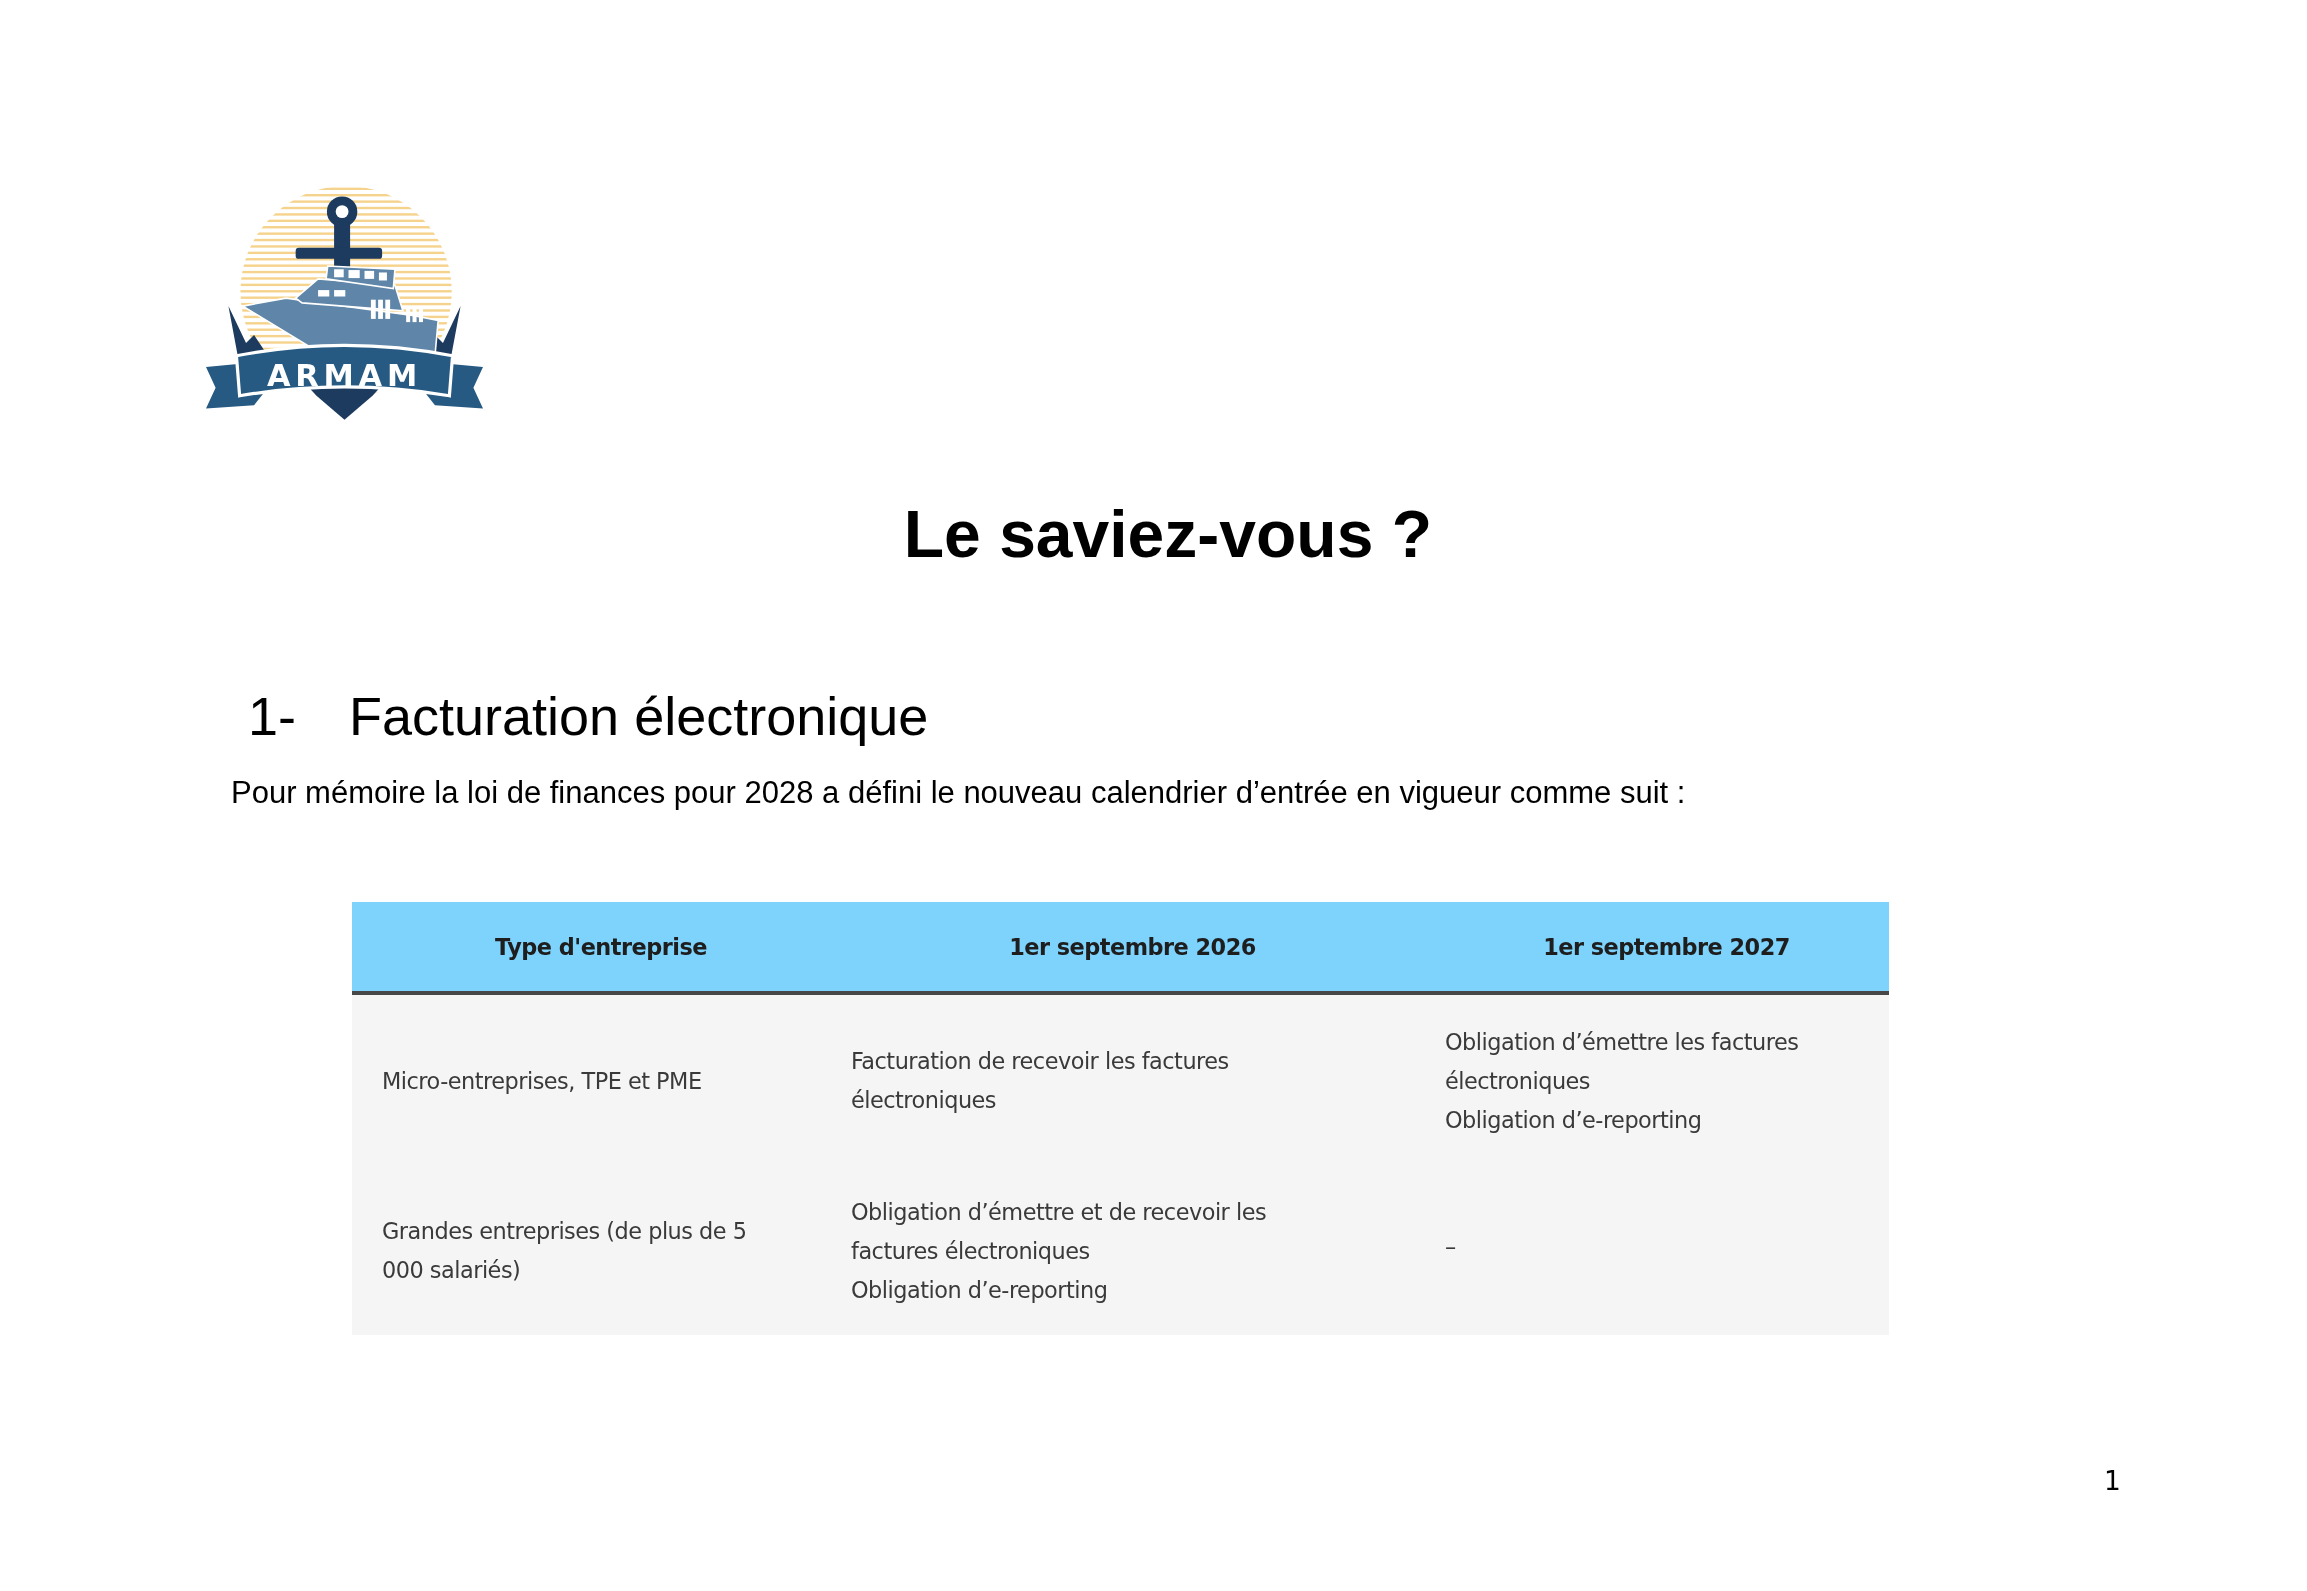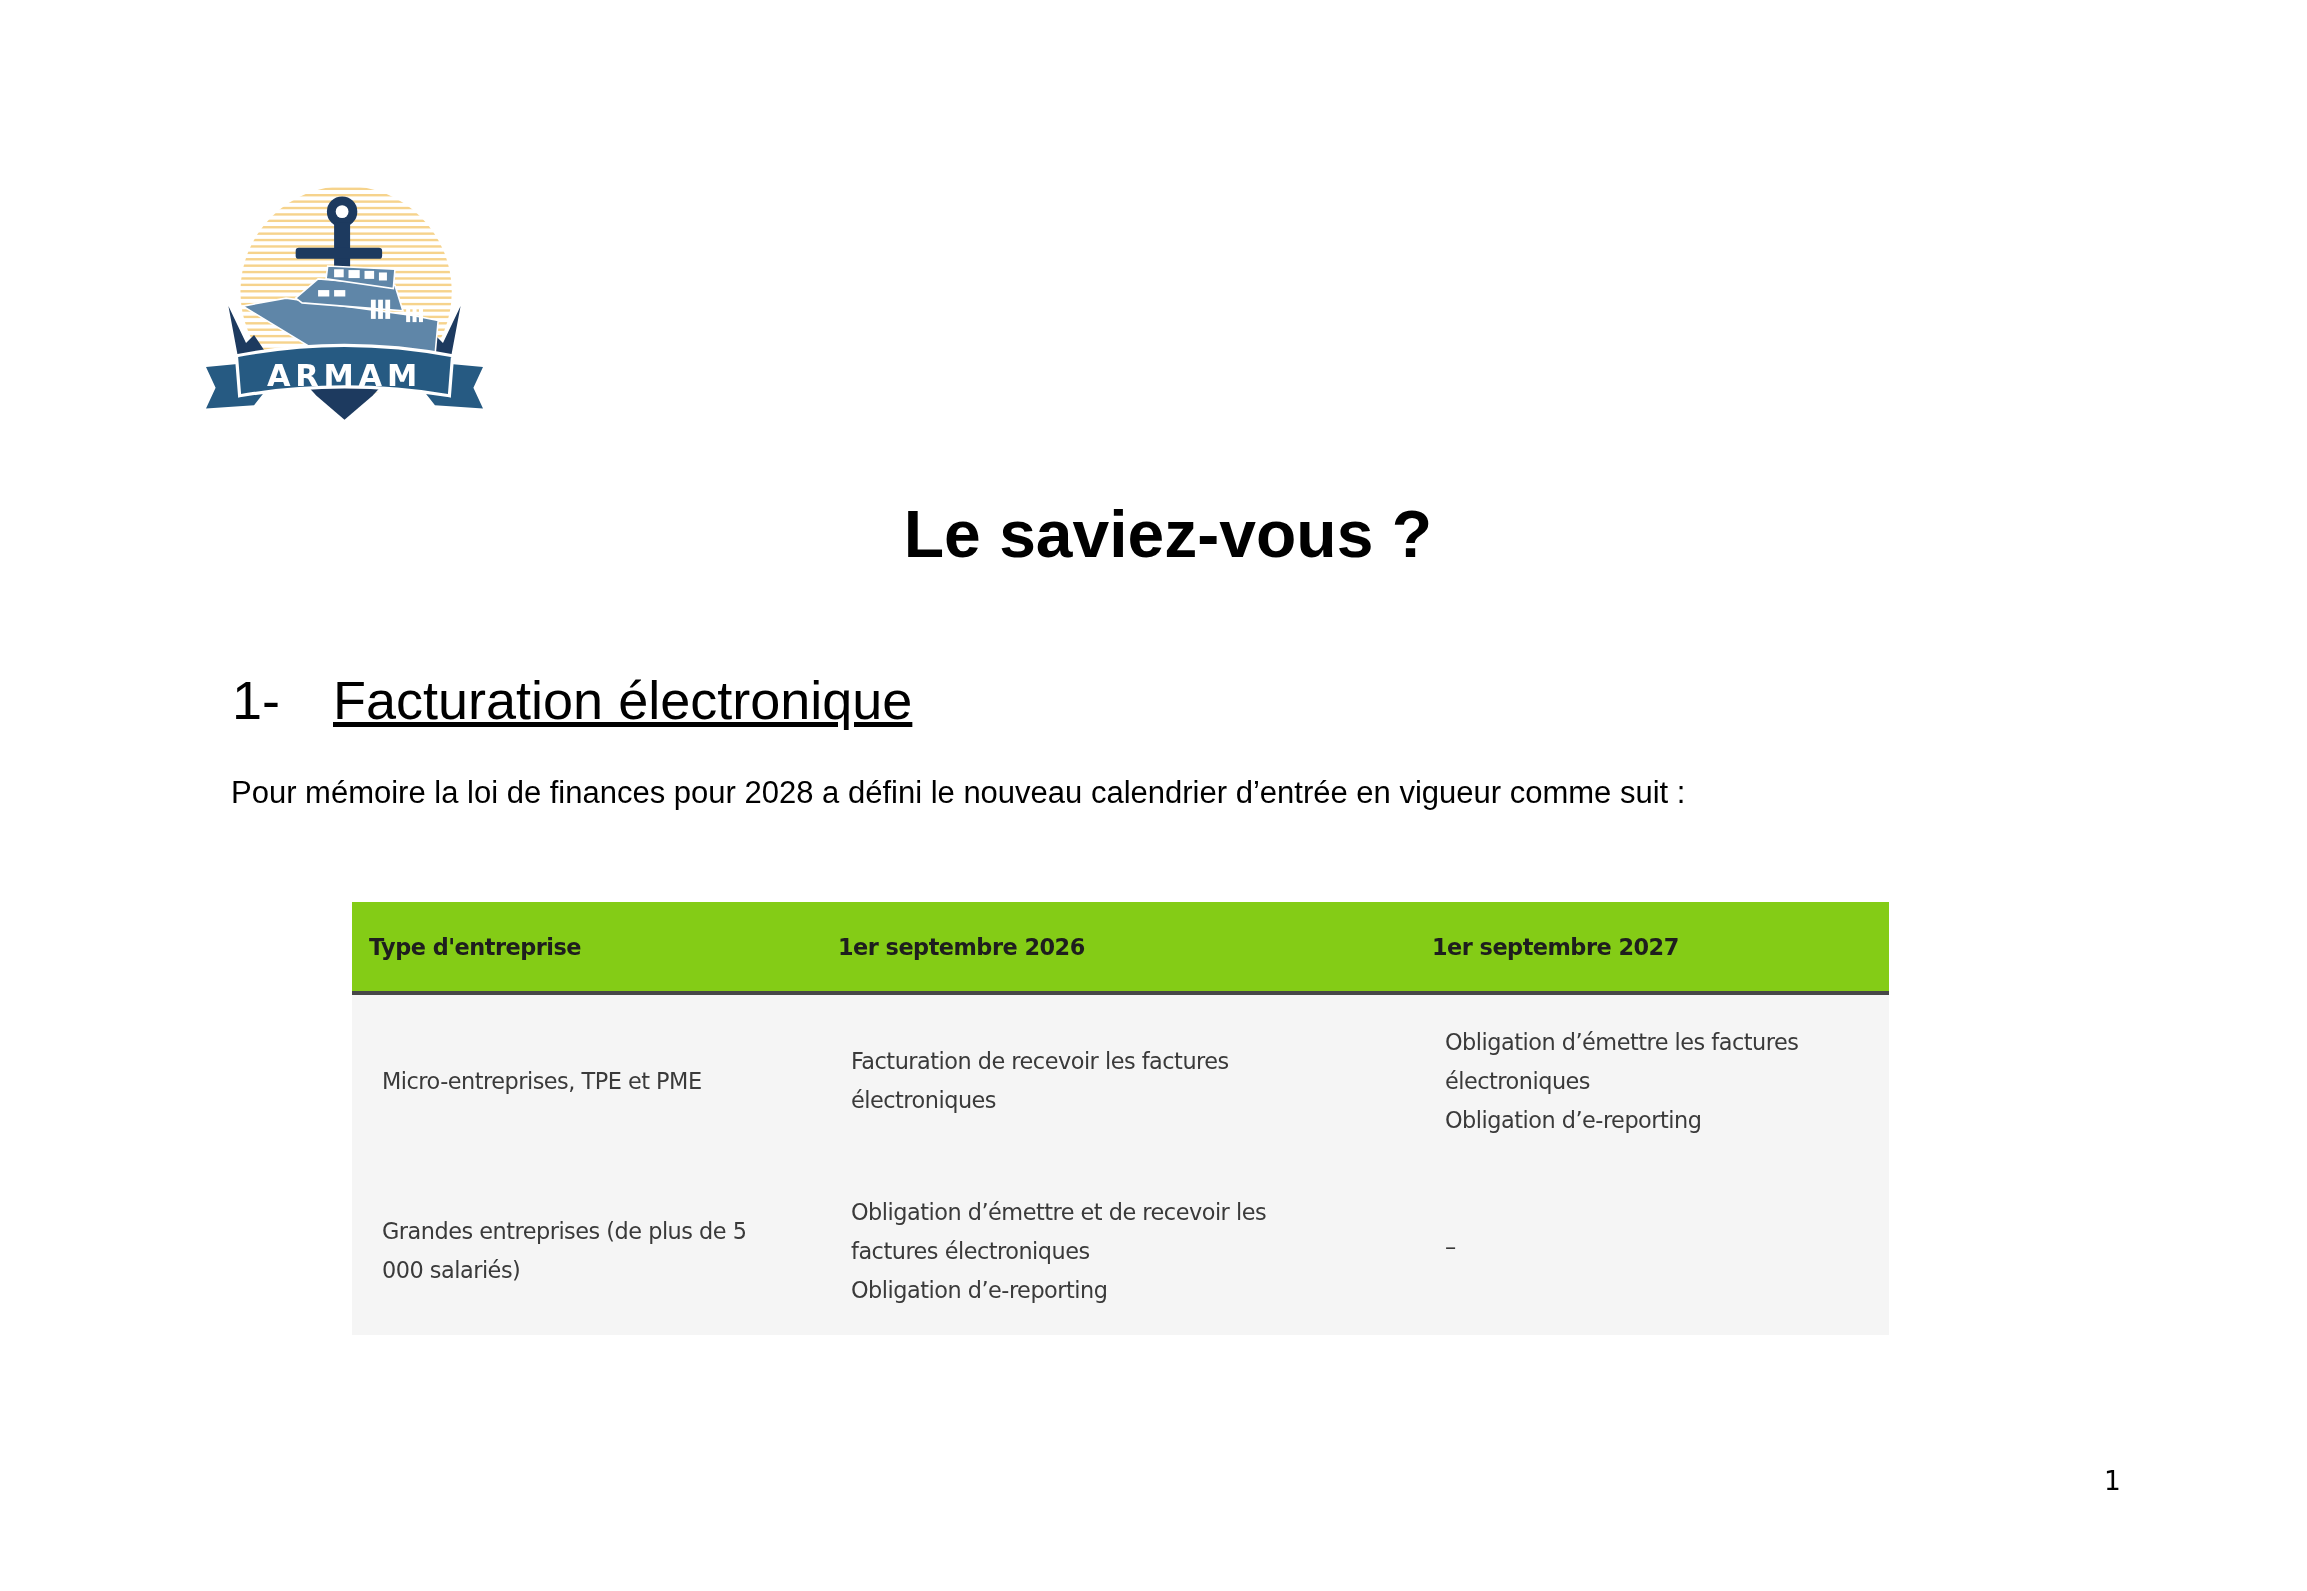--- a/index.html
+++ b/index.html
@@ -1,25 +1,25 @@
 <!DOCTYPE html>
 <html style="font-size:12.8px"><head>
 <meta charset="utf-8">
 <style>
   html, body { margin: 0; padding: 0; background: #ffffff; }
   body { width: 2307px; height: 1592px; position: relative; overflow: hidden; font-family: "Liberation Sans", sans-serif; color: #000; }
   .logo { position: absolute; left: 206px; top: 186px; width: 277px; height: 245px; }
   .title { position: absolute; left: 0; width: 2307px; top: 494px; text-align: center; font-weight: bold; font-size: 66px; line-height: 80px; margin: 0; padding-left: 16px; }
   .title span { position: relative; left: -1.6px; }
-  .section-heading { position: absolute; left: 232px; top: 664px; font-size: 54px; line-height: 72px; margin: 0; font-weight: normal; white-space: nowrap; text-decoration: underline; }
+  .section-heading { position: absolute; left: 232px; top: 664px; font-size: 54px; line-height: 72px; margin: 16px; font-weight: normal; white-space: nowrap; }
   .section-heading .num { display: inline-block; width: 101px; }
   .intro { position: absolute; left: 231px; top: 770px; font-size: 31px; line-height: 45px; margin: 0; white-space: nowrap; }
   .tbl { position: absolute; left: 352px; top: 902px; width: 1537px; border-collapse: collapse; table-layout: fixed; font-family: "DejaVu Sans", sans-serif; }
   .tbl col.c1 { width: 469px; } .tbl col.c2 { width: 594px; } .tbl col.c3 { width: 474px; }
-  .tbl th { background: #84cc16; height: 89px; text-align: left; padding: 0 0 0 17px; font-size: 22.4px; font-weight: bold; color: #1e1e1e; border-bottom: 4px solid #474747; vertical-align: middle; letter-spacing: -0.5px; }
+  .tbl th { background: #7dd3fc; height: 89px; text-align: center; padding: 0 0 0 29px; font-size: 22.4px; font-weight: bold; color: #1e1e1e; border-bottom: 4px solid #474747; vertical-align: middle; letter-spacing: -0.5px; }
   .tbl td { padding: 0 24px 0 30px; font-size: 22.4px; line-height: 39px; color: #3a3a3a; vertical-align: middle; letter-spacing: -0.5px; }
   .tbl tr.r1 td { background: #f5f5f5; height: 172px; }
   .tbl tr.r2 td { background: #ececec; height: 168px; }
   .tbl tr.r3 td { background: #f5f5f5; height: 168px; }
   .tbl td .line { display: block; }
   .dash { display: inline-block; position: relative; top: -3.2px; }
   .page-num { position: absolute; left: 2104px; top: 1465px; font-size: 26.4px; line-height: 32px; font-family: "DejaVu Sans", sans-serif; }
 </style>
 </head>
 <body>

